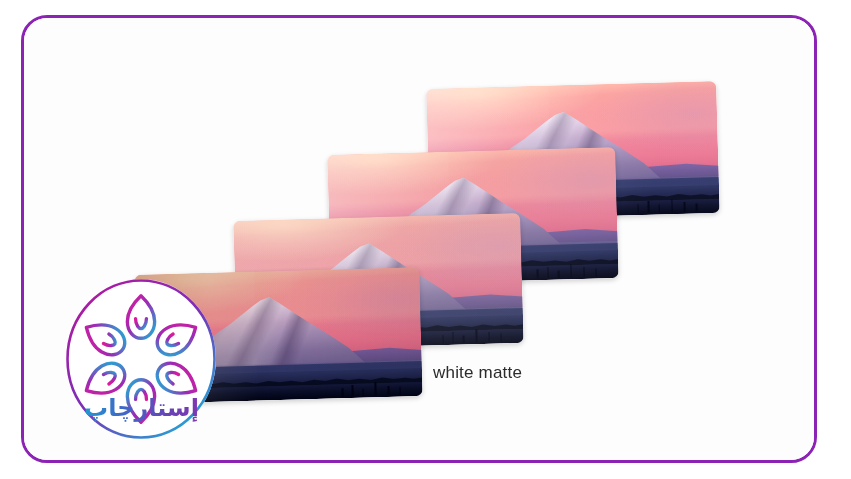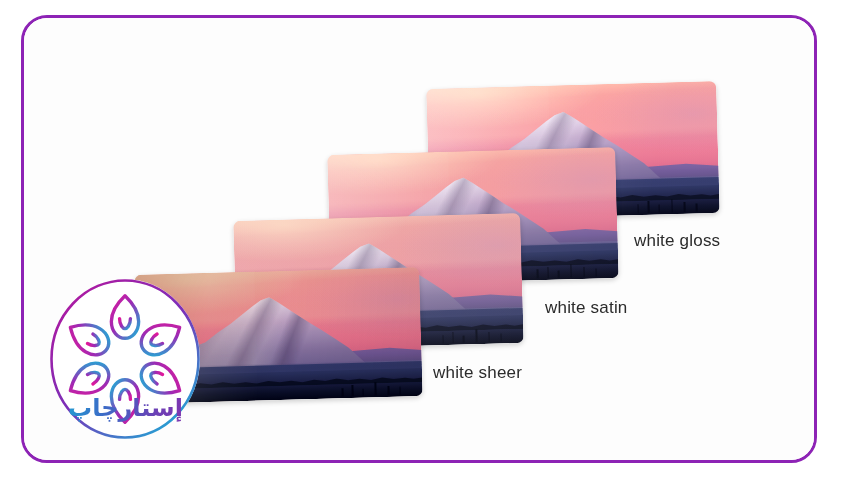--- a/index.html
+++ b/index.html
@@ -233,21 +233,21 @@
     white-space: nowrap;
   }
   #label-white-gloss           { left: 610px; top: 213px; }
   #label-white-satin          { left: 521px; top: 280px; }
   #label-white-matte          { left: 409px; top: 345px; }
   #label-sheer-metallic-gloss { left: 240px; top: 414px; }
 
   
   #watermark-logo {
     position: absolute;
-    left: 20px;
+    left: 36px;
     top: 259px;
     width: 163px;
     height: 175px;
   }
   #watermark-logo svg { display: block; width: 100%; height: 100%; }
   .logo-word {
     position: absolute;
     left: 0;
     right: 0;
     top: 117px;
@@ -365,23 +365,21 @@
             <i style="left:72%;height:52%"></i>
               <i style="left:88%;height:44%"></i>
           </div>
         </div>
         <div class="photo-mark"></div>
       </div>
       <div class="finish-overlay"></div>
       <div class="sheen"></div>
     </div>
 
-    <div class="finish-label" id="label-white-gloss">white gloss</div>
-    <div class="finish-label" id="label-white-satin">white satin</div>
-    <div class="finish-label" id="label-white-matte">white sheer</div>
+    <div class="finish-label" id="label-white-matte">white matte</div>
 
     <div id="watermark-logo">
       <svg viewBox="0 0 163 175" xmlns="http://www.w3.org/2000/svg">
         <defs>
           <linearGradient id="petalGrad" x1="0" y1="0" x2="1" y2="1">
             <stop offset="0%" stop-color="#e0199b"></stop>
             <stop offset="45%" stop-color="#9b2bb5"></stop>
             <stop offset="100%" stop-color="#16b6d8"></stop>
           </linearGradient>
           <linearGradient id="ringGrad" x1="0.1" y1="0" x2="0.9" y2="1">

